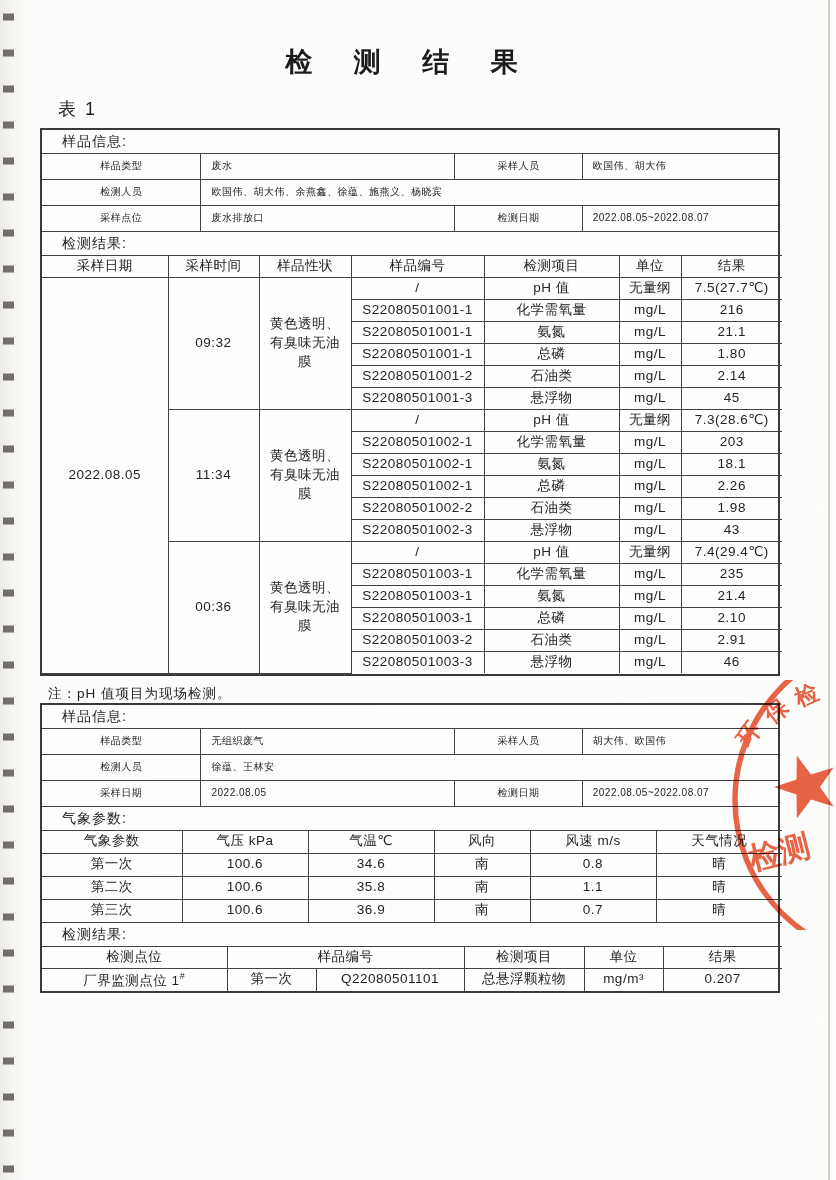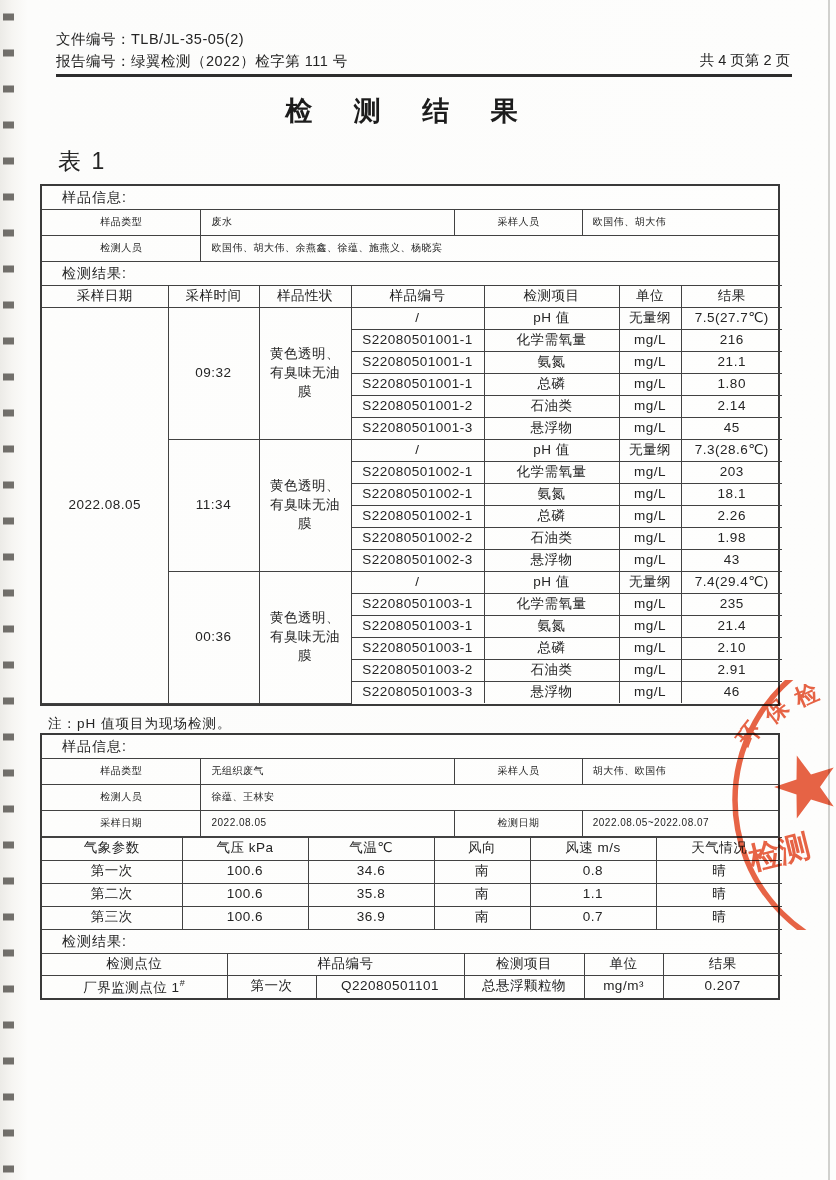--- a/index.html
+++ b/index.html
@@ -20,21 +20,21 @@
   }
   .content{position:absolute;left:40px;top:28px;width:740px;}
 
   
   .doc-header{position:relative;margin-left:16px;width:736px;border-bottom:3px solid #2d2d2d;padding-bottom:2px;}
   .doc-header .line{font-size:14.5px;line-height:22px;letter-spacing:.5px;}
   .hdr-right{position:absolute;right:2px;bottom:4px;font-size:14.5px;}
 
   .title{margin:16px 0 0 0;text-align:center;font-size:27px;font-weight:600;letter-spacing:17px;color:#1c1c1c;}
 
-  .caption{font-size:23px;margin:17px 0 7px 18px;letter-spacing:2px;}
+  .caption{font-size:18px;margin:17px 0 7px 18px;letter-spacing:2px;}
   .caption.second{margin-top:24px;}
 
   
   .box{border:2px solid #3a3a3a;background:rgba(255,255,255,.35);}
   .section-label{font-size:14px;line-height:17px;padding:3px 0 3px 20px;letter-spacing:1px;}
   table{width:100%;border-collapse:collapse;table-layout:fixed;}
   td,th{border:1px solid #424242;font-size:13.5px;font-weight:normal;text-align:center;
         padding:2px 3px;height:17px;line-height:1.25;overflow:hidden;letter-spacing:.5px;}
   .box table tr > *:first-child{border-left:none;}
   .box table tr > *:last-child{border-right:none;}
@@ -54,25 +54,20 @@
 </style>
 </head>
 <body>
 
 <div class="page">
   <div class="edge-marks"></div>
   <div class="page-edge-right"></div>
 
   <div class="content">
 
-    <div class="doc-header">
-      <div class="line"><span>文件编号：</span><span>TLB/JL-35-05(2)</span></div>
-      <div class="line"><span>报告编号：</span><span>绿翼检测（2022）检字第 111 号</span></div>
-      <div class="hdr-right">共 4 页第 2 页</div>
-    </div>
 
     <h1 class="title">检 测 结 果</h1>
 
     <div class="caption">表 1</div>
 
     <div class="box">
       <div class="section-label">样品信息:</div>
       <table class="info">
         <colgroup>
             <col style="width:21.6%">
@@ -83,20 +78,26 @@
         <tbody id="t1-info">
             <tr>
               <td class="lbl">样品类型</td>
               <td class="val">废水</td>
               <td class="lbl">采样人员</td>
               <td class="val">欧国伟、胡大伟</td>
             </tr>
             <tr>
               <td class="lbl">检测人员</td>
               <td colspan="3" class="val">欧国伟、胡大伟、余燕鑫、徐蕴、施燕义、杨晓宾</td>
+            </tr>
+            <tr>
+              <td class="lbl">采样点位</td>
+              <td class="val">废水排放口</td>
+              <td class="lbl">检测日期</td>
+              <td class="val">2022.08.05~2022.08.07</td>
             </tr>
           </tbody>
       </table>
       <div class="section-label">检测结果:</div>
       <table class="grid last">
         <colgroup>
             <col style="width:126px">
             <col style="width:91px">
             <col style="width:92px">
             <col style="width:133px">
@@ -259,20 +260,21 @@
               <td colspan="3" class="val">徐蕴、王林安</td>
             </tr>
             <tr>
               <td class="lbl">采样日期</td>
               <td class="val">2022.08.05</td>
               <td class="lbl">检测日期</td>
               <td class="val">2022.08.05~2022.08.07</td>
             </tr>
           </tbody>
       </table>
+      <div class="section-label">气象参数:</div>
       <table class="weather">
         <colgroup>
             <col style="width:140px">
             <col style="width:126px">
             <col style="width:126px">
             <col style="width:96px">
             <col style="width:126px">
             <col style="width:126px">
           </colgroup>
         <thead>

